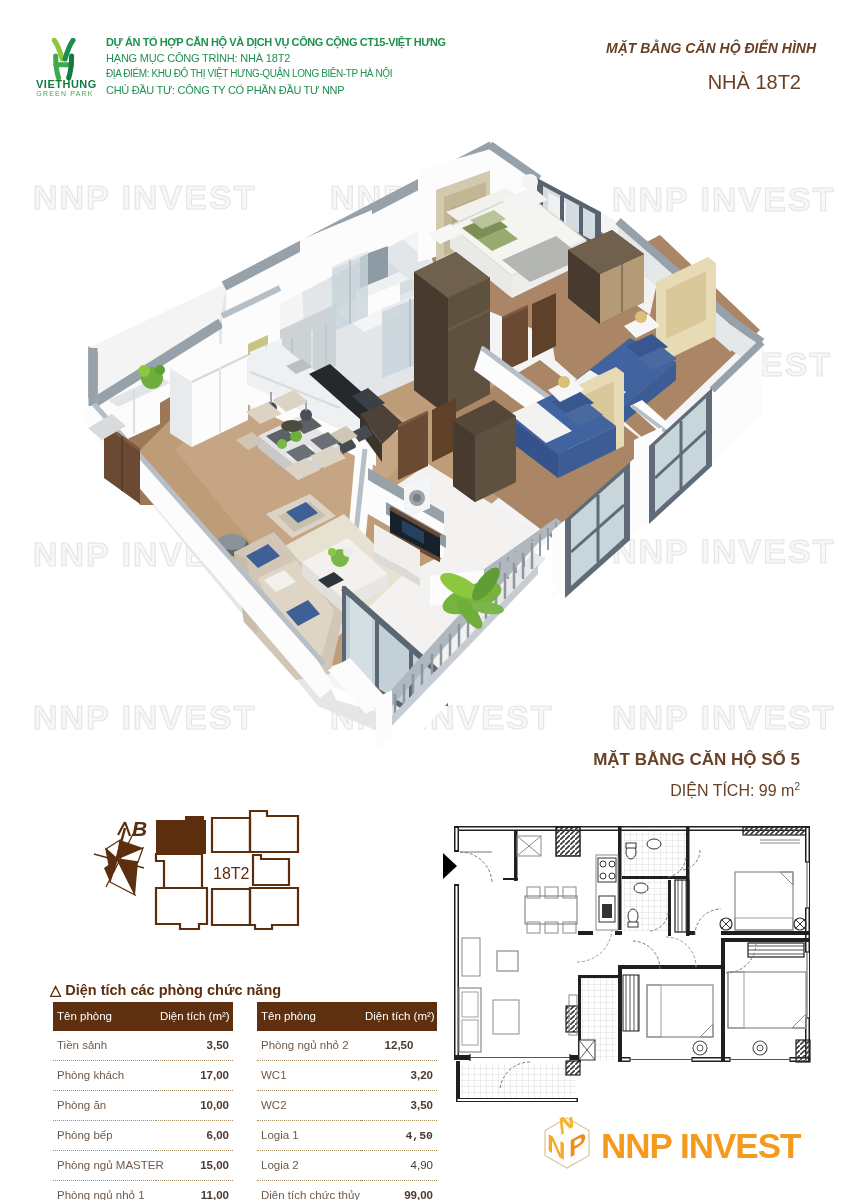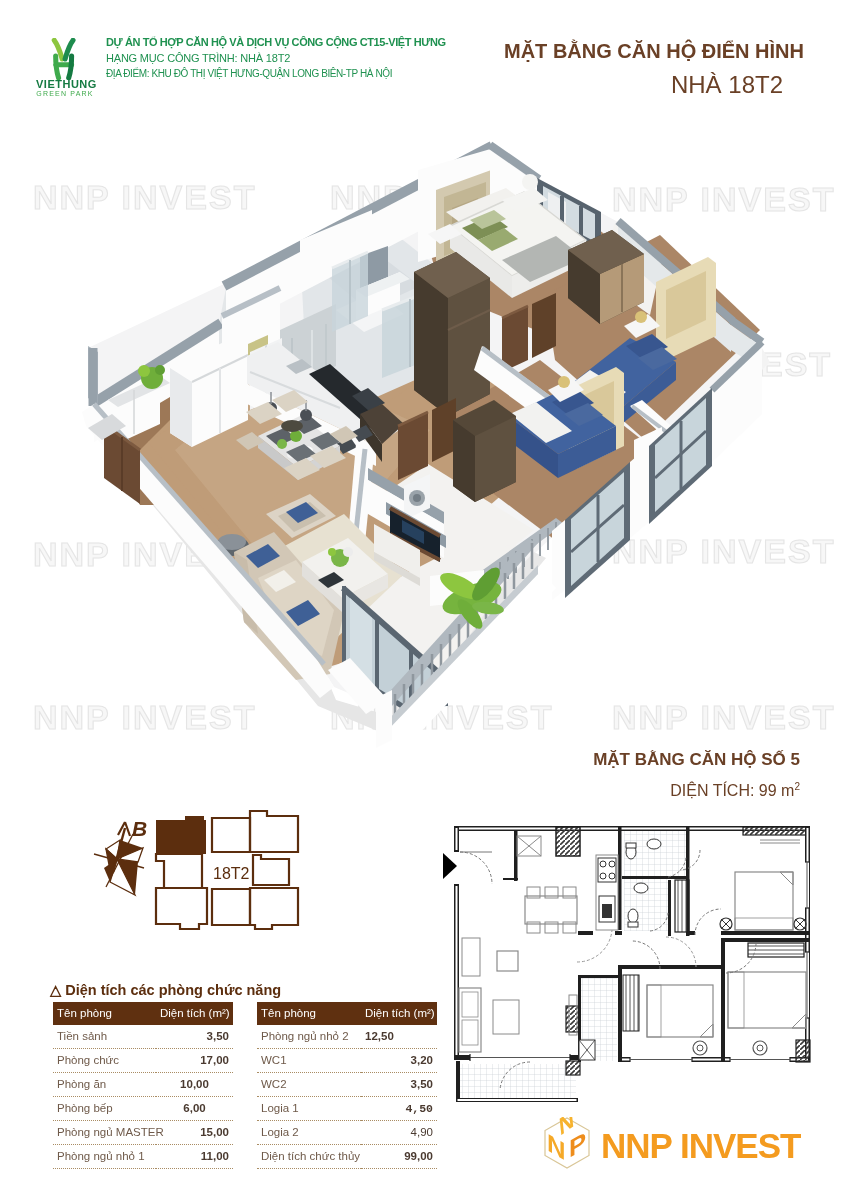--- a/index.html
+++ b/index.html
@@ -3,21 +3,21 @@
 <meta charset="utf-8">
 <style>
   html,body{margin:0;padding:0;}
   .page{position:relative;width:848px;height:1200px;background:#ffffff;overflow:hidden;
         font-family:"Liberation Sans", sans-serif;}
   .abs{position:absolute;}
   .green{color:#1f9150;}
   .brown{color:#6a4026;}
   .wm{position:absolute;color:#f7f7f7;-webkit-text-stroke:1.1px #e5e5e5;font-weight:bold;font-size:34px;letter-spacing:2px;white-space:nowrap;}
   table.area{border-collapse:collapse;font-size:11.5px;table-layout:fixed;}
-  table.area td{padding:0 4px;height:23px;line-height:13.6px;white-space:nowrap;font-size:11.5px;}
+  table.area td{padding:0 4px;height:29px;line-height:13.6px;white-space:nowrap;font-size:11.5px;}
 </style>
 </head>
 <body>
 <div class="page">
 
   <div class="wm" style="left:33px;top:178px;">NNP INVEST</div>
 
   <div class="wm" style="left:330px;top:178px;">NNP INVEST</div>
 
   <div class="wm" style="left:612px;top:180px;">NNP INVEST</div>
@@ -46,25 +46,26 @@
   </svg>
 
   <div class="abs" style="left:36px;top:78px;width:58px;text-align:center;font-weight:bold;font-size:11px;color:#157a42;letter-spacing:0.5px;">VIETHUNG</div>
 
   <div class="abs" style="left:36px;top:90px;width:58px;text-align:center;font-size:7px;color:#3faa4c;letter-spacing:1.2px;">GREEN PARK</div>
 
   <div class="abs green" style="left:106px;top:34px;width:480px;line-height:16px;white-space:nowrap;">
     <div style="font-size:11px;letter-spacing:-0.4px;font-weight:bold;">DỰ ÁN TỔ HỢP CĂN HỘ VÀ DỊCH VỤ CÔNG CỘNG CT15-VIỆT HƯNG</div>
     <div style="font-size:11px;letter-spacing:-0.2px;">HẠNG MỤC CÔNG TRÌNH: NHÀ 18T2</div>
     <div style="font-size:10px;letter-spacing:-0.4px;">ĐỊA ĐIỂM: KHU ĐÔ THỊ VIỆT HƯNG-QUẬN LONG BIÊN-TP HÀ NỘI</div>
+    <div style="font-size:11px;letter-spacing:-0.3px;">CHỦ ĐẦU TƯ: CÔNG TY CỔ PHẦN ĐẦU TƯ NNP</div>
   </div>
 
-  <div class="abs brown" style="right:44px;top:40px;font-size:20px;font-weight:bold;">MẶT BẰNG CĂN HỘ ĐIỂN HÌNH</div>
-
-  <div class="abs brown" style="right:65px;top:71px;font-size:24px;">NHÀ 18T2</div>
+  <div class="abs brown" style="right:32px;top:40px;font-size:14px;font-weight:bold;font-style:italic;">MẶT BẰNG CĂN HỘ ĐIỂN HÌNH</div>
+
+  <div class="abs brown" style="right:47px;top:71px;font-size:20px;">NHÀ 18T2</div>
 
   <svg id="plan3d" class="abs" style="left:0;top:130px;" width="848" height="620" viewBox="0 130 848 620">
 
     <polygon points="490,145 537,178 618,222 731,320 762,342 649,452 563,527 536,552 384,708 334,687 308,645 94,406 88,348 226,283" fill="#f4f4f5"></polygon>
 
     <polygon points="94,412 320,662 336,700 390,716 380,732 318,706 86,424" fill="#e6e6e6"></polygon>
 
     <polygon points="384,712 534,552 546,558 396,740" fill="#e8e8e8"></polygon>
 
     <polygon points="762,348 652,458 566,532 576,544 660,470 770,362" fill="#f3f3f3"></polygon>
@@ -512,30 +513,30 @@
       <tbody>
           <tr style="background:#5f3010;color:#ffffff;">
         <td style="width:95px;">Tên phòng</td>
             <td style="text-align:center;">Diện tích (m²)</td>
       </tr>
       <tr style="border-bottom:1px dotted #a98c63;color:#6f5a4a;">
             <td>Tiền sảnh</td>
             <td style="text-align:right;font-weight:bold;color:#4a3a30;">3,50</td>
           </tr>
       <tr style="border-bottom:1px dotted #a98c63;color:#6f5a4a;">
-            <td>Phòng chức</td>
+            <td>Phòng khách</td>
             <td style="text-align:right;font-weight:bold;color:#4a3a30;">17,00</td>
           </tr>
       <tr style="border-bottom:1px dotted #a98c63;color:#6f5a4a;">
             <td>Phòng ăn</td>
-            <td style="text-align:center;font-weight:bold;color:#4a3a30;">10,00</td>
+            <td style="text-align:right;font-weight:bold;color:#4a3a30;">10,00</td>
           </tr>
       <tr style="border-bottom:1px dotted #a98c63;color:#6f5a4a;">
             <td>Phòng bếp</td>
-            <td style="text-align:center;font-weight:bold;color:#4a3a30;">6,00</td>
+            <td style="text-align:right;font-weight:bold;color:#4a3a30;">6,00</td>
           </tr>
       <tr style="border-bottom:1px dotted #a98c63;color:#6f5a4a;">
             <td>Phòng ngủ MASTER</td>
             <td style="text-align:right;font-weight:bold;color:#4a3a30;">15,00</td>
           </tr>
       <tr style="border-bottom:1px dotted #a98c63;color:#6f5a4a;">
             <td>Phòng ngủ nhỏ 1</td>
             <td style="text-align:right;font-weight:bold;color:#4a3a30;">11,00</td>
           </tr>
     </tbody>
@@ -544,21 +545,21 @@
 
   <div class="abs" style="left:257px;top:1002px;width:180px;">
     <table class="area" style="width:180px;">
       <tbody>
           <tr style="background:#5f3010;color:#ffffff;">
         <td style="width:96px;">Tên phòng</td>
             <td style="text-align:center;">Diện tích (m²)</td>
       </tr>
       <tr style="border-bottom:1px dotted #a98c63;color:#6f5a4a;">
             <td>Phòng ngủ nhỏ 2</td>
-            <td style="text-align:left;font-weight:bold;color:#4a3a30;">12,50</td>
+            <td style="text-align:center;font-weight:bold;color:#4a3a30;">12,50</td>
           </tr>
       <tr style="border-bottom:1px dotted #a98c63;color:#6f5a4a;">
             <td>WC1</td>
             <td style="text-align:right;font-weight:bold;color:#4a3a30;">3,20</td>
           </tr>
       <tr style="border-bottom:1px dotted #a98c63;color:#6f5a4a;">
             <td>WC2</td>
             <td style="text-align:right;font-weight:bold;color:#4a3a30;">3,50</td>
           </tr>
       <tr style="border-bottom:1px dotted #a98c63;color:#6f5a4a;">

